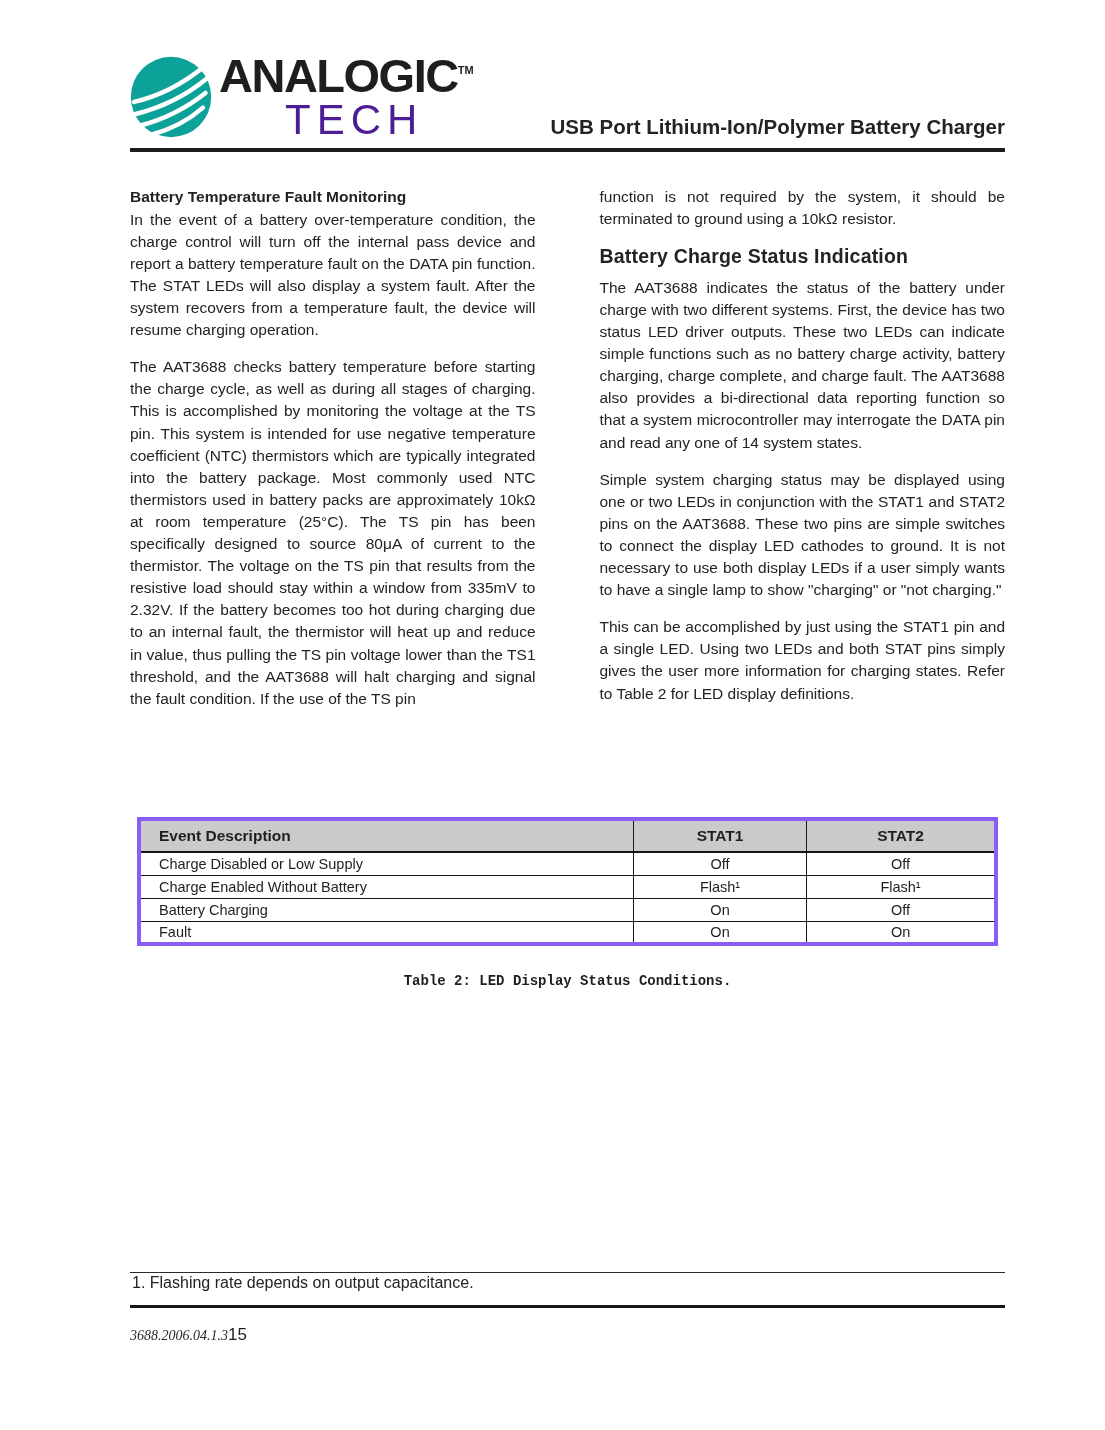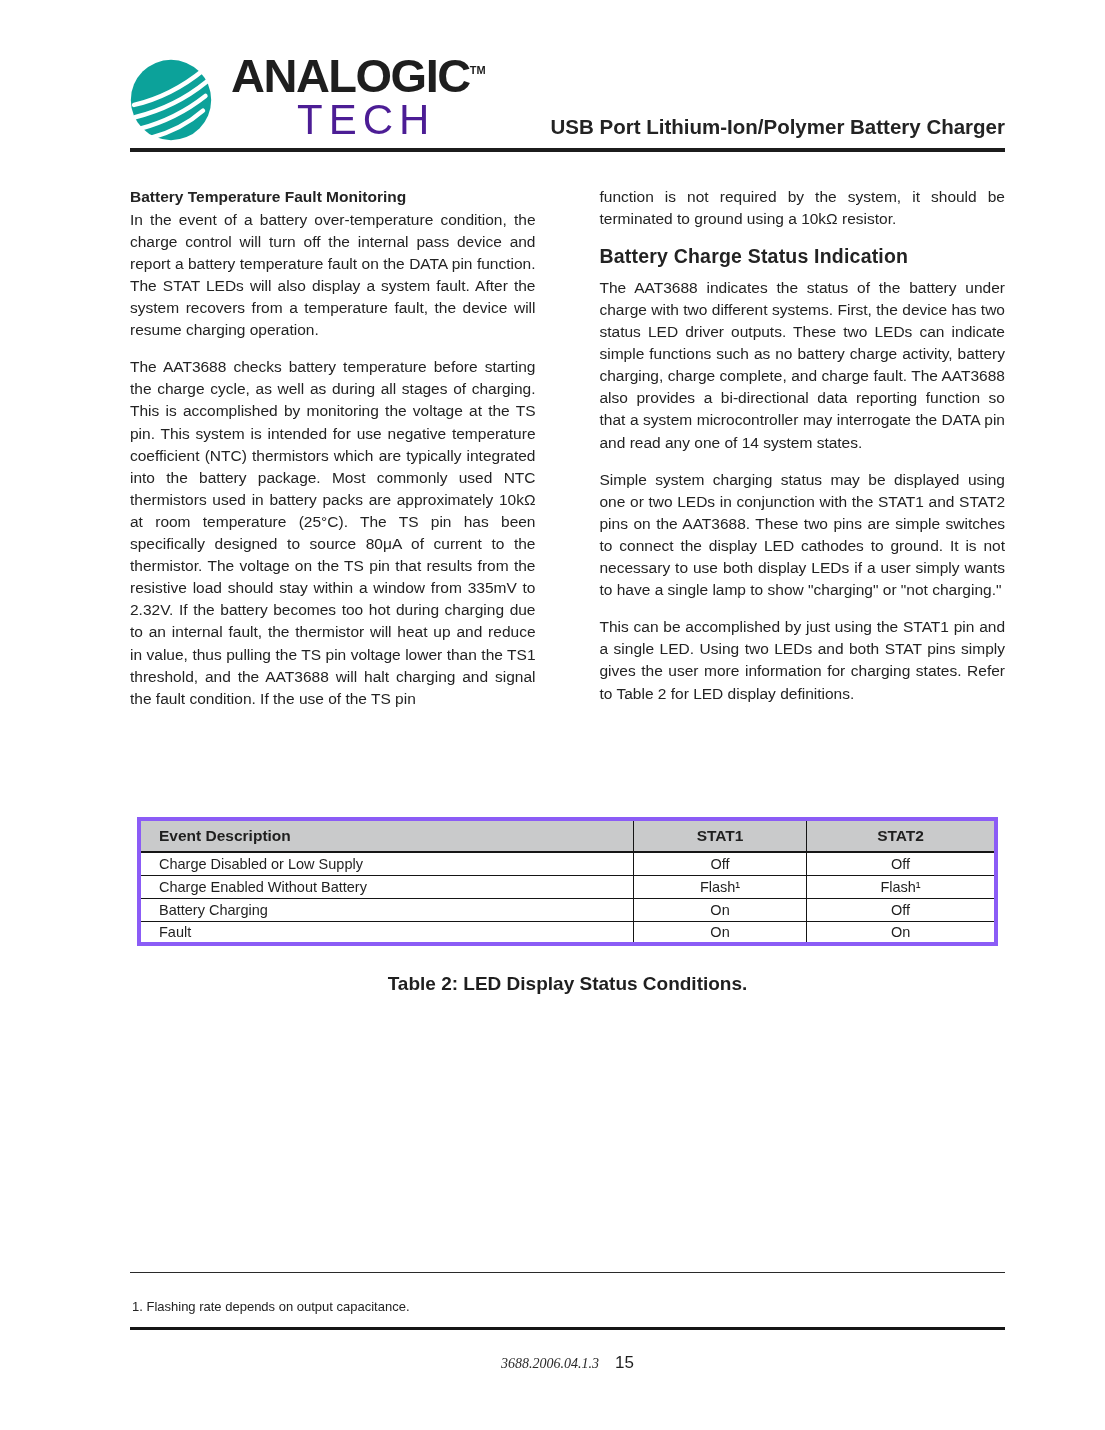--- a/index.html
+++ b/index.html
@@ -16,21 +16,21 @@
     overflow:hidden;
   }
   .content{padding:54px 100px 0 130px;}
 
   
   .header-bar{
     display:flex;justify-content:space-between;align-items:flex-end;
     border-bottom:4px solid var(--rule-color);
     padding-bottom:7px;
   }
-  .logo{display:flex;align-items:flex-end;gap:19px;}
+  .logo{display:flex;align-items:center;gap:7px;}
   .logo-mark{width:82px;height:82px;flex:0 0 auto;}
   .logo-circle{fill:var(--brand-teal);}
   .logo-veins{stroke:#ffffff;stroke-width:5.5;fill:none;stroke-linecap:round;}
   .brand-text{line-height:1;white-space:nowrap;}
   .brand-line1{
     font-size:47px;font-weight:700;letter-spacing:-1.5px;color:#1e1e1e;line-height:0.95;
   }
   .brand-tm{font-size:11px;font-weight:700;vertical-align:18px;letter-spacing:0;}
   .brand-line2{
     font-size:42px;font-weight:400;letter-spacing:6px;color:#4c1d95;
@@ -60,29 +60,29 @@
   table.status td{height:23px;border-bottom:1.5px solid #151515;text-align:center;padding:0;}
   table.status tr:last-child td{border-bottom:none;}
   table.status th:first-child, table.status td:first-child{
     text-align:left;padding-left:18px;width:57.7%;
   }
   table.status th:nth-child(2), table.status td:nth-child(2){
     width:20.2%;border-left:1.5px solid #151515;border-right:1.5px solid #151515;
   }
   table.status th:nth-child(3), table.status td:nth-child(3){width:22.1%;}
   .table-caption{
-    text-align:center;font-weight:700;font-size:19px;margin-top:27px;color:#1f1f1f;
+    text-align:center;font-weight:700;font-size:14px;margin-top:27px;color:#1f1f1f;font-family:Liberation Mono, monospace;
   }
 
   
   .footer-area{position:absolute;left:130px;right:100px;top:1272px;}
   .footnote-rule{border:none;border-top:1.5px solid #2a2a2a;margin:0;}
-  .footnote{font-size:13px;margin:26px 0 13px 2px;text-align:left;}
+  .footnote{font-size:16px;margin:1px 0 13px 2px;text-align:left;}
   .footer-rule{border:none;border-top:3px solid #161616;margin:0;}
-  .footer-row{display:flex;justify-content:center;align-items:baseline;margin-top:23px;gap:16px;}
+  .footer-row{display:flex;justify-content:flex-start;align-items:baseline;margin-top:17px;}
   .doc-code{font-family:"Liberation Serif", serif;font-style:italic;font-size:14px;color:#2b2b2b;}
   .page-number{font-size:17px;color:#1f1f1f;}
 </style>
 </head>
 <body>
 
 <div class="page">
   <div class="content">
 
     <div class="header-bar">

